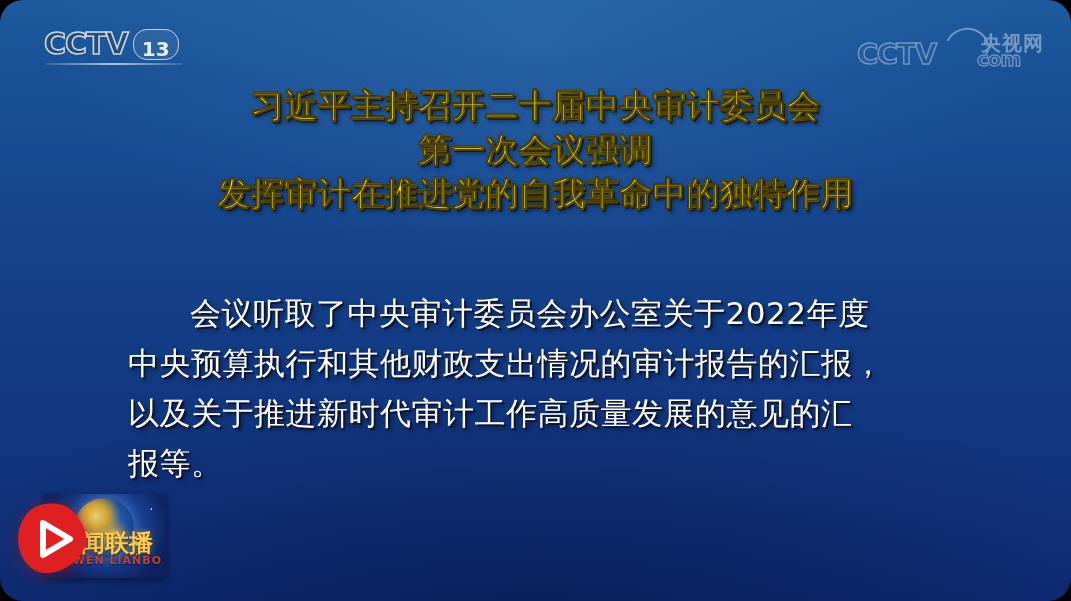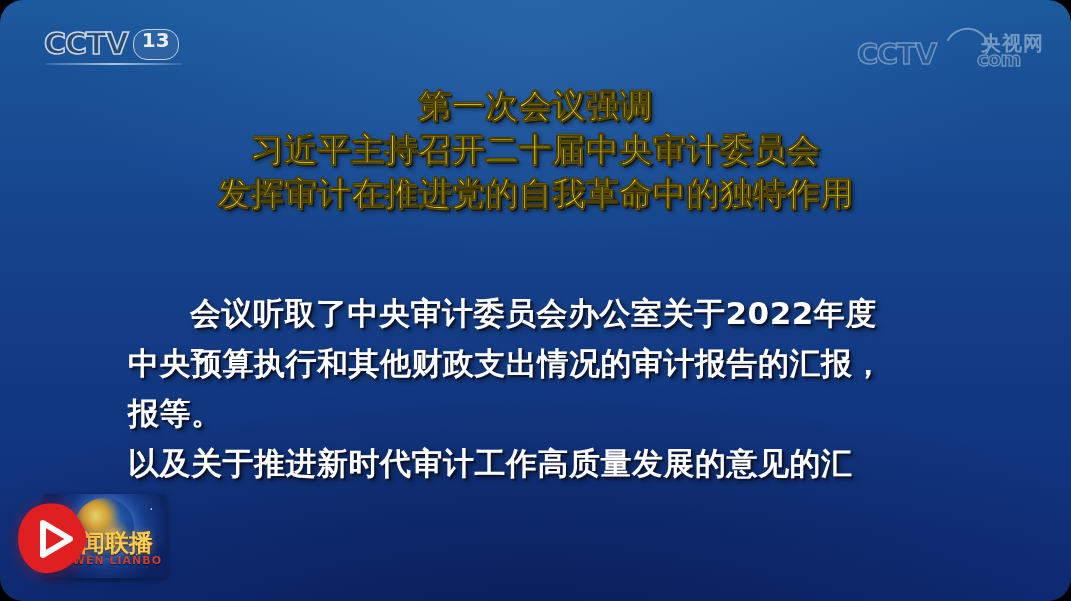--- a/index.html
+++ b/index.html
@@ -54,21 +54,21 @@
     font-size: 30px;
     font-weight: 700;
     letter-spacing: -1px;
     line-height: 30px;
     color: rgba(255,255,255,0.10);
     -webkit-text-stroke: 1.6px #c9d8e8;
     text-shadow: 0 1px 1px rgba(0,0,0,0.35);
   }
   .cctv13 .chanbox {
     display: flex;
-    align-items: flex-start;
+    align-items: flex-end;
     justify-content: center;
     width: 44px;
     height: 29px;
     border: 1.6px solid #bfd2e6;
     border-radius: 14px;
     background: rgba(255,255,255,0.07);
   }
   .cctv13 .chan {
     font-size: 20px;
     font-weight: 700;
@@ -175,21 +175,21 @@
 
   
   .body-copy {
     position: absolute;
     left: 128px;
     top: 288px;
     width: 818px;
   }
   .body-copy .bl {
     font-size: 31px;
-    font-weight: 700;
+    font-weight: 400;
     line-height: 50px;
     letter-spacing: 0.5px;
     color: #ffffff;
     text-shadow:
        2px 2px 0 rgba(10,18,46,0.85),
        3px 3px 5px rgba(0,0,0,0.55);
     white-space: nowrap;
   }
   .body-copy .indent {
     text-indent: 62px;
@@ -288,30 +288,30 @@
   </div>
 
   <div class="cctvcom">
     <span class="cc">CCTV</span>
     <span class="swoosh"></span>
     <span class="zh">央视网</span>
     <span class="com">com</span>
   </div>
 
   <div class="headline">
+    <div class="hl">习近平主持召开二十届中央审计委员会</div>
     <div class="hl">第一次会议强调</div>
-    <div class="hl">习近平主持召开二十届中央审计委员会</div>
     <div class="hl">发挥审计在推进党的自我革命中的独特作用</div>
   </div>
 
   <div class="body-copy">
     <div class="bl indent">会议听取了中央审计委员会办公室关于2022年度</div>
     <div class="bl">中央预算执行和其他财政支出情况的审计报告的汇报，</div>
+    <div class="bl">以及关于推进新时代审计工作高质量发展的意见的汇</div>
     <div class="bl">报等。</div>
-    <div class="bl">以及关于推进新时代审计工作高质量发展的意见的汇</div>
   </div>
 
   <div class="bug">
     <div class="stars"></div>
     <div class="globe"></div>
     <div class="zh">新闻联播</div>
     <div class="en">XINWEN LIANBO</div>
   </div>
 
   <div class="play-btn" title="play">

